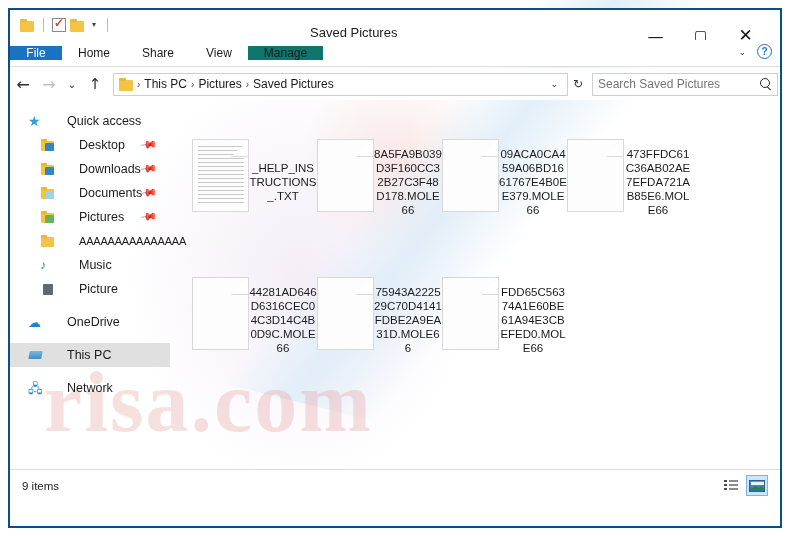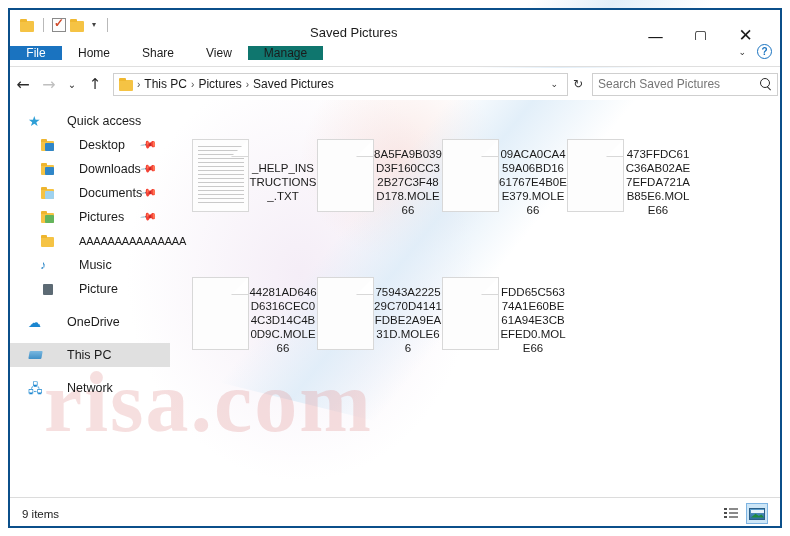--- a/index.html
+++ b/index.html
@@ -354,21 +354,21 @@
     color: #1b1b1b;
     text-align: center;
     line-height: 14px;
     width: 108px;
     word-break: break-all;
   }
 
   
   .statusbar {
     position: absolute;
-    left: 10px; top: 497px;
+    left: 10px; top: 469px;
     width: 770px; height: 33px;
     background: #ffffff;
     border-top: 1px solid #dcdcdc;
     z-index: 2;
     display: flex; align-items: center;
   }
   .status-text {
     font-size: 11.5px; color: #1b1b1b;
     padding-left: 12px;
   }

